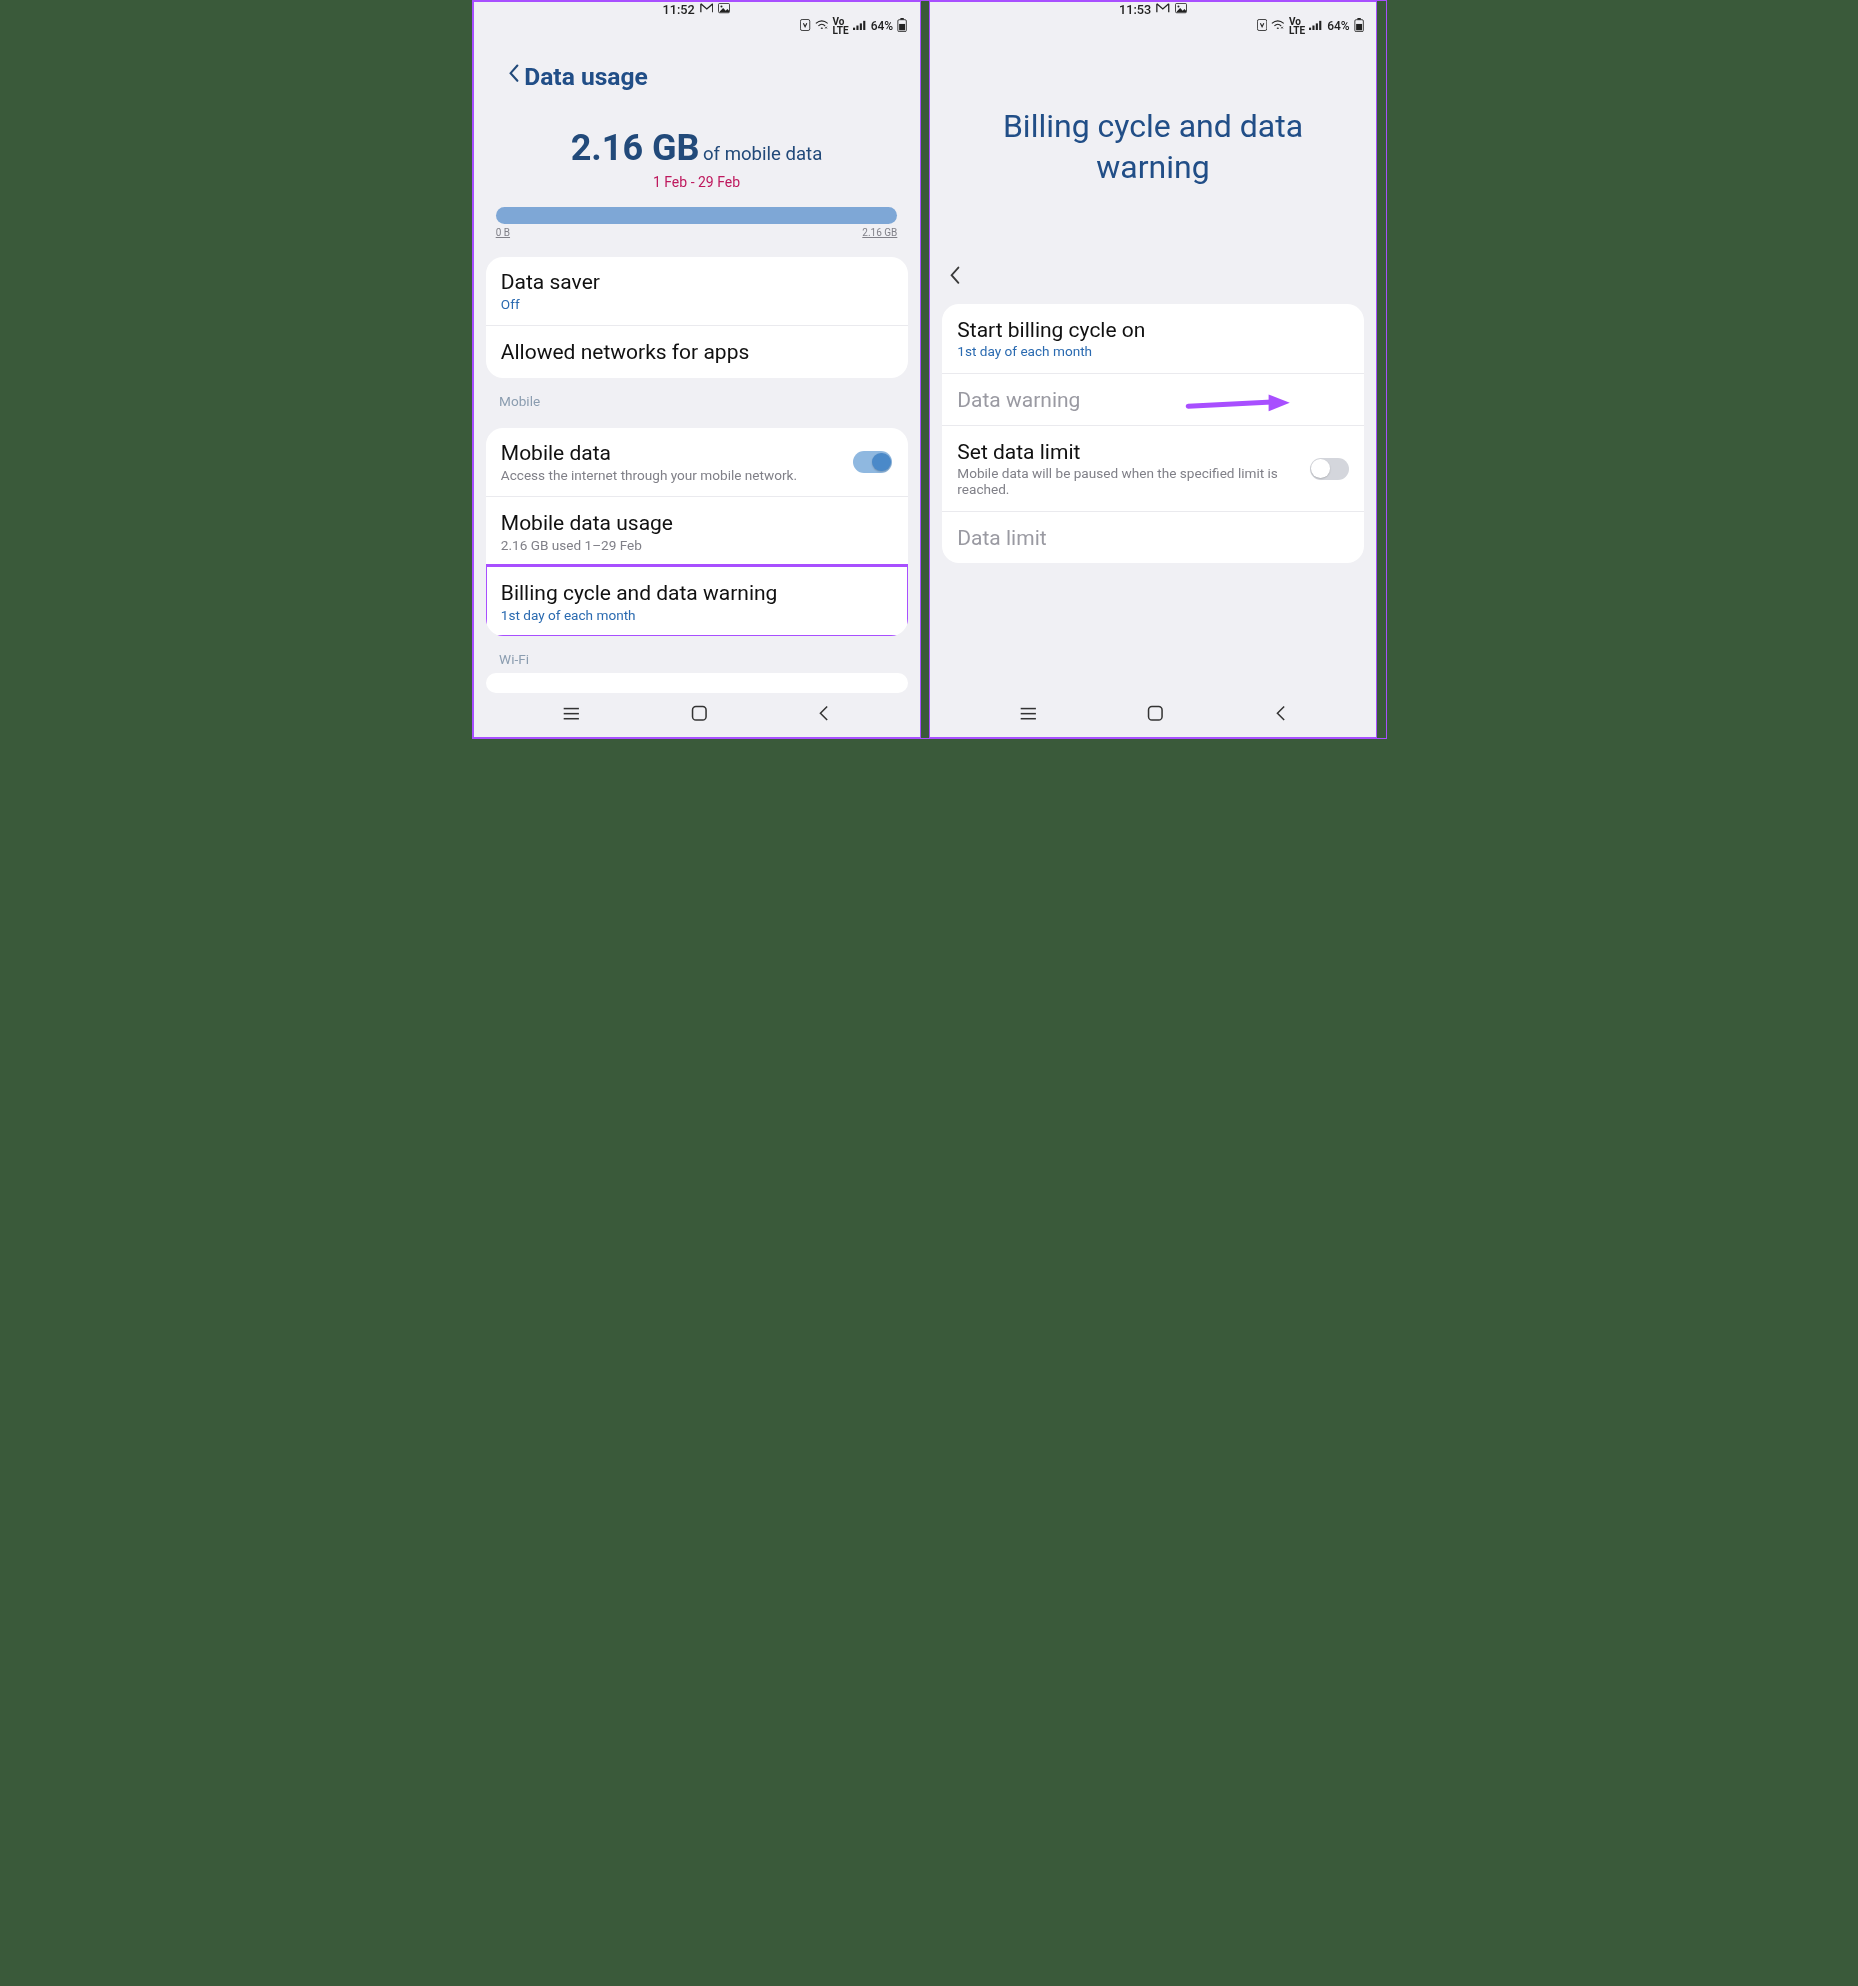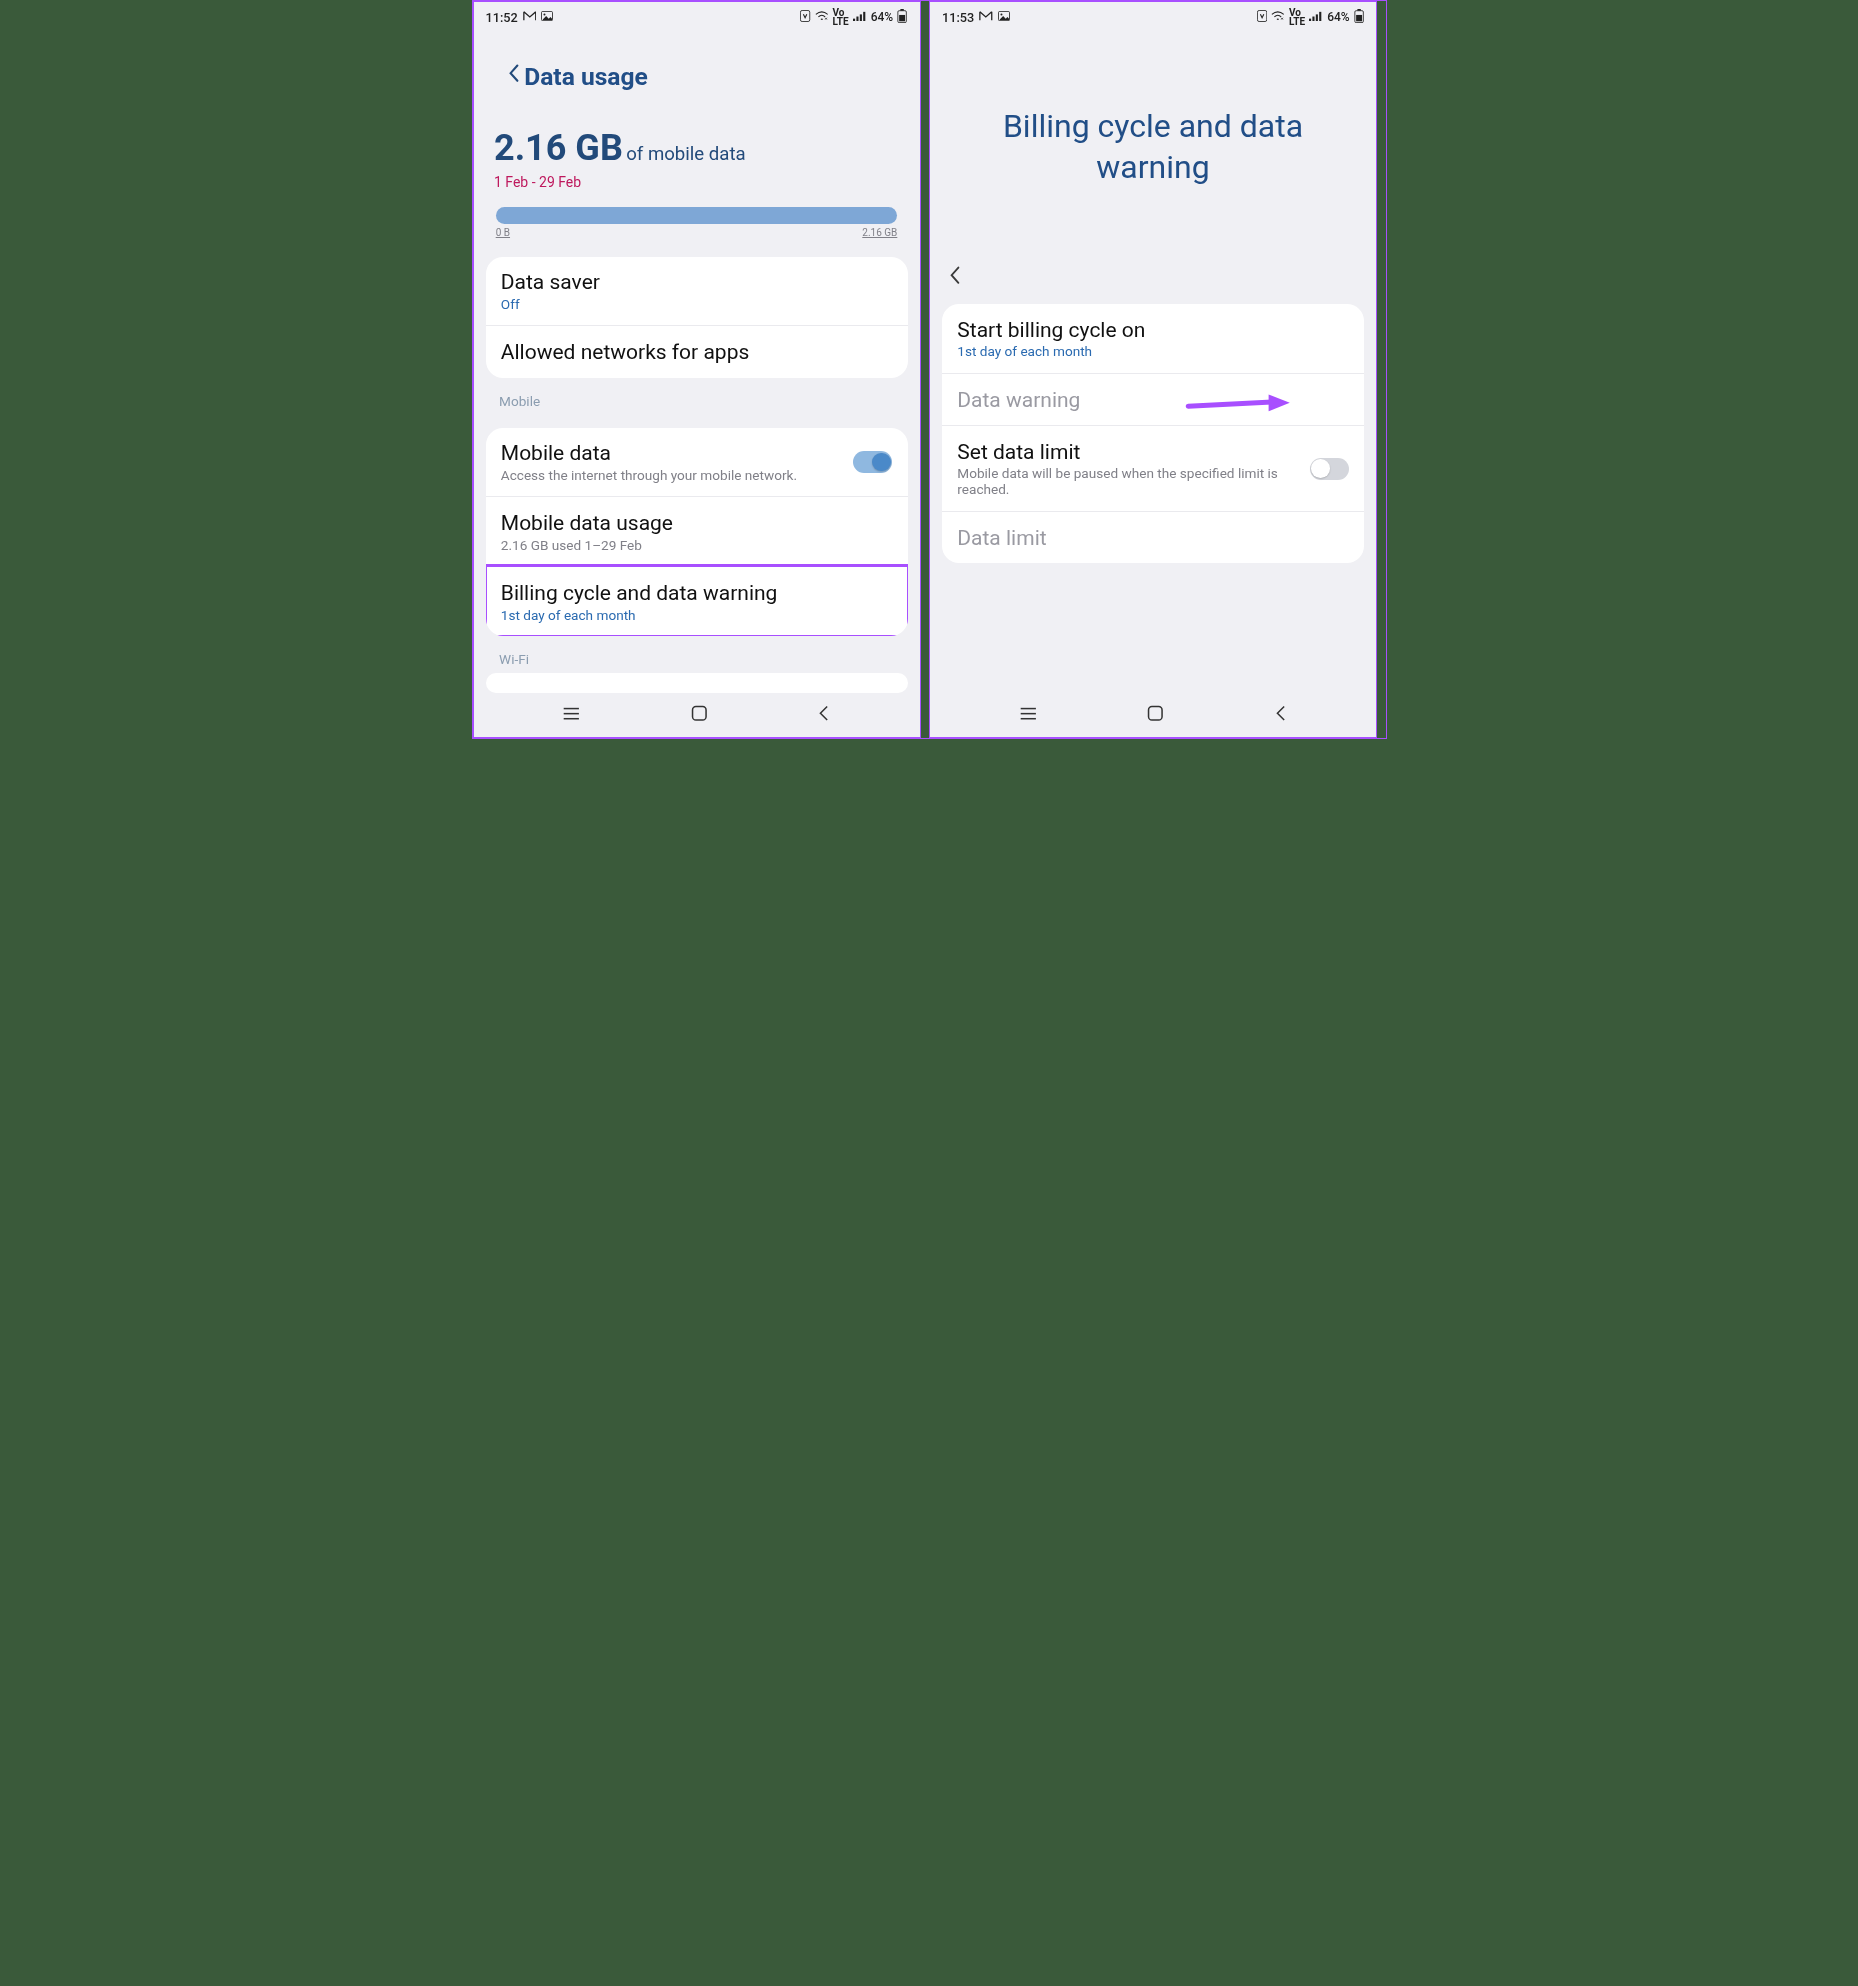--- a/index.html
+++ b/index.html
@@ -27,37 +27,38 @@
     overflow: hidden;
   }
   .statusbar {
     height: 30.5px;
     display: flex;
     align-items: center;
     padding: 0 12px;
     font-size: 12.7px;
     color: #222;
     font-weight: 500;
+    flex-direction: column;
   }
   .status-left { display:flex; align-items:center; gap:5.1px; }
   .status-right { margin-left:auto; display:flex; align-items:center; gap:4.2px; font-size:12px; }
   .status-icon { font-size: 12px; line-height:1; }
   .volte { font-size:10px; font-weight:700; border:0; line-height:0.9; }
 
   .header-strip {
     padding: 29px 17px 0 33px;
     display: flex;
     align-items: center;
     gap: 4px;
   }
   .back-chevron { color:#224a7a; font-size:22px; font-weight:300; padding-left:1.7px; cursor:pointer; }
   .header-title { color:#214e87; font-size:24.6px; font-weight:700; }
 
   .content { padding: 0 12px; flex:1; }
-  .big-usage { padding: 36px 8.5px 0 8.5px; }
+  .big-usage { padding: 36px 8.5px 0 8.5px; text-align: center; }
   .big-usage .gb { font-size:36px; font-weight:700; color:#224a7a; display:inline; }
   .big-usage .ofmobile { font-size:18.6px; color:#224a7a; font-weight:400; }
   .big-usage .daterange { color:#be185d; font-size:14px; margin-top:5.1px; }
   .progressbar { margin:17px 1.7px 0 1.7px; height:17px; border-radius:10.2px; background:#7ea7d6; }
   .progressends { display:flex; justify-content:space-between; color:#808088; font-size:10px; margin:3.4px 1.7px 0 1.7px;text-decoration:underline; }
 
   .card {
     background:#fff;
     border-radius:17px;
     margin-top:18.6px;

